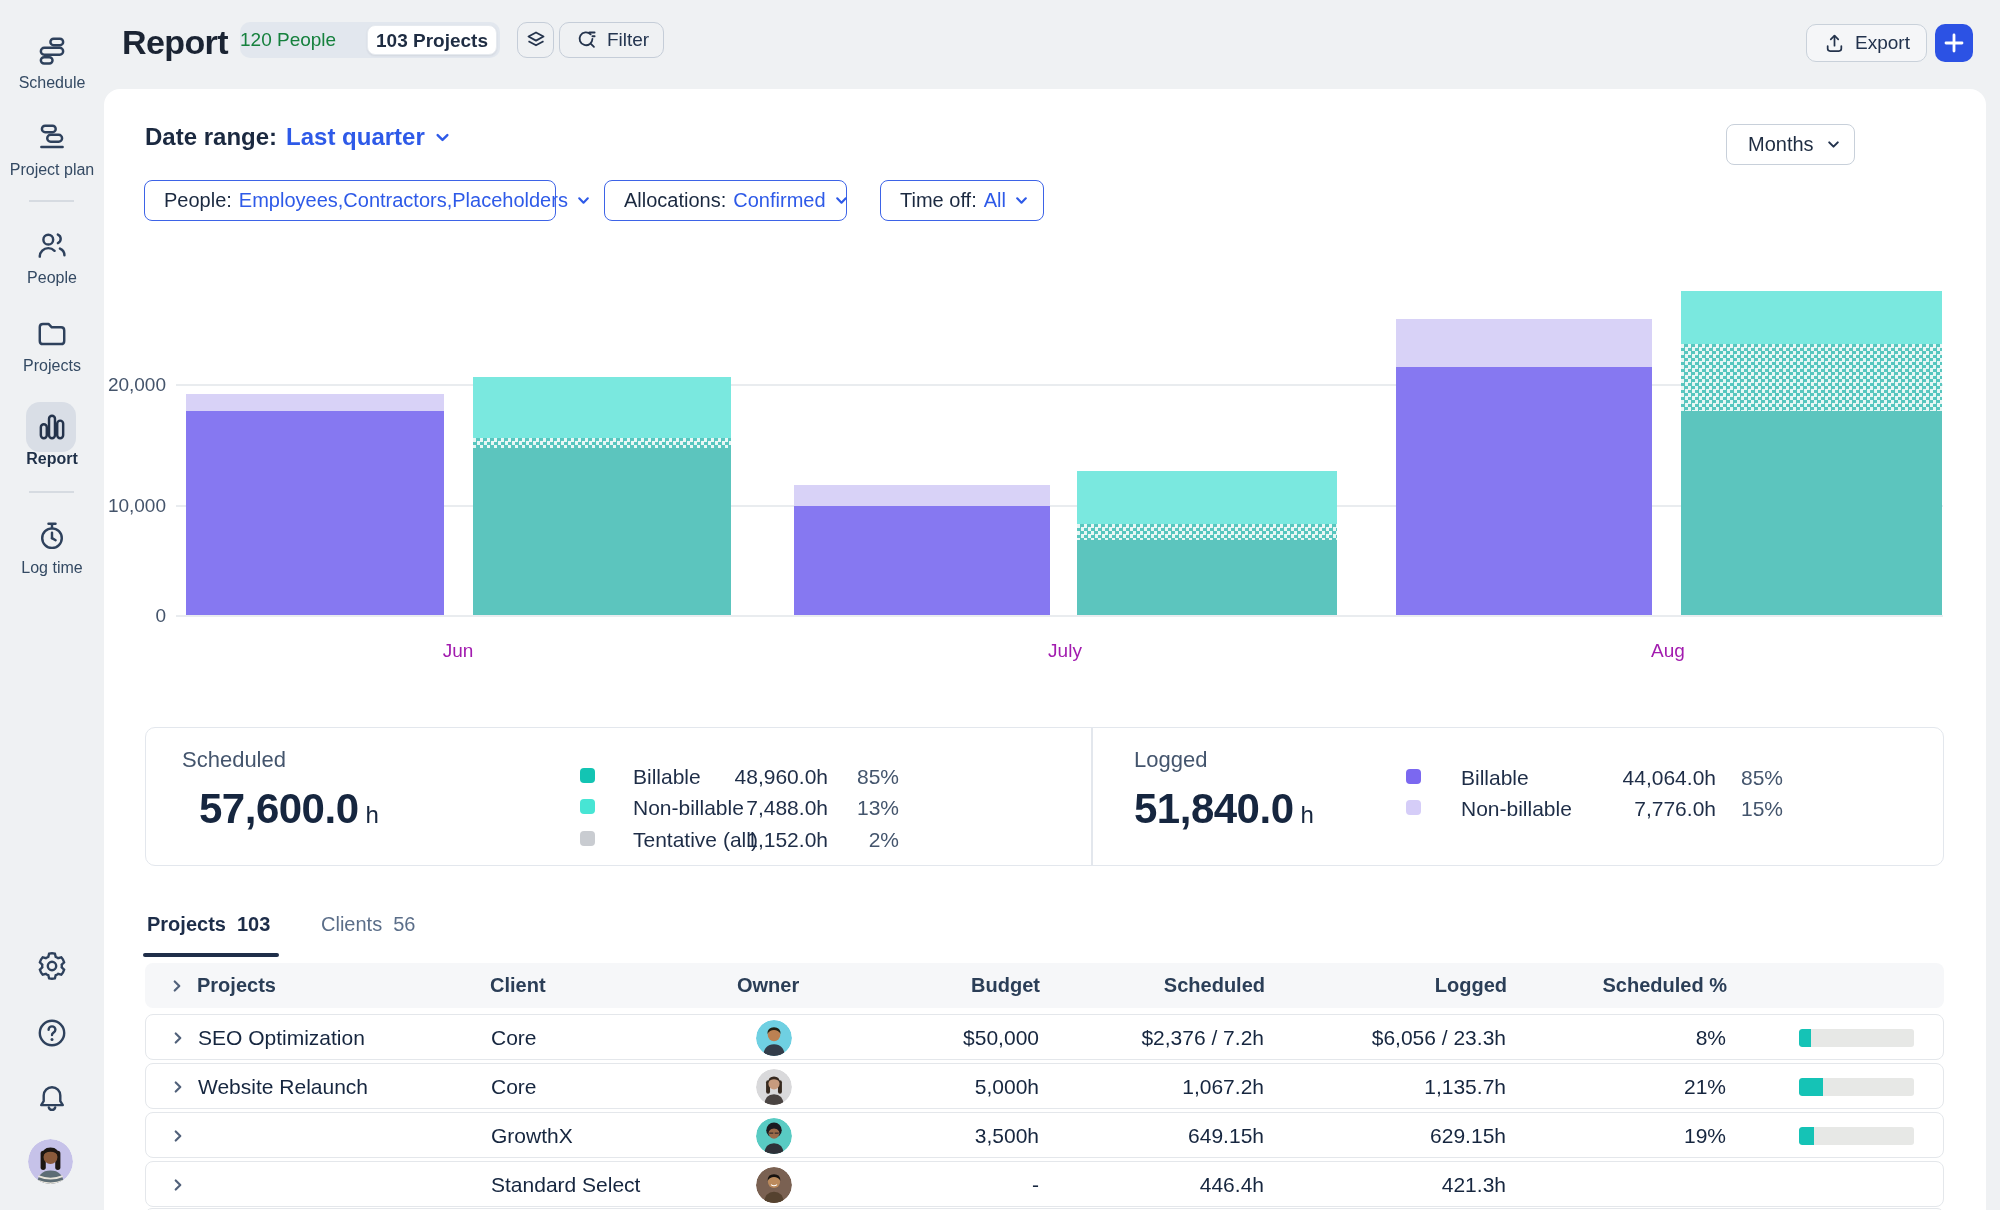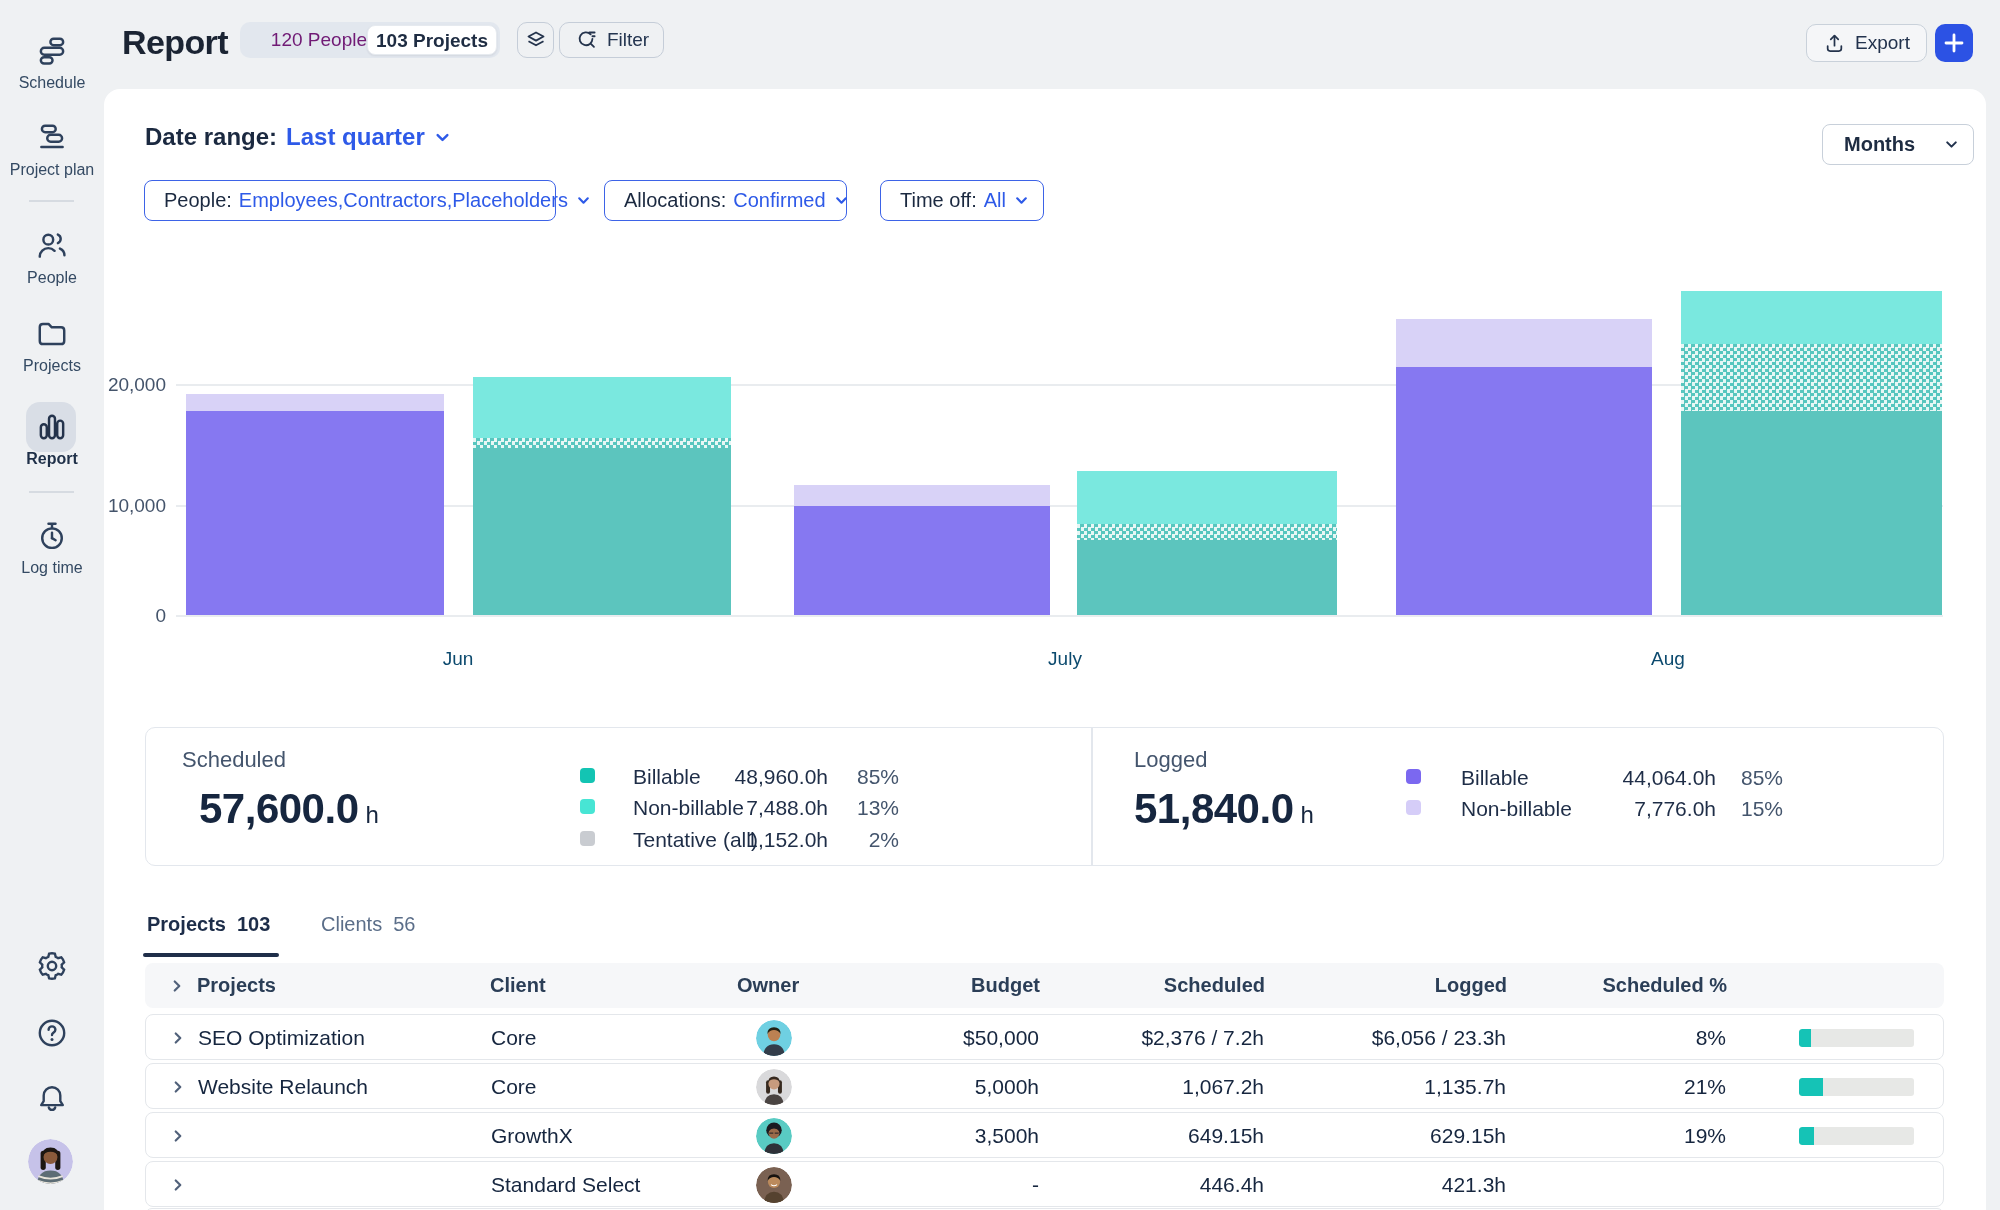--- a/index.html
+++ b/index.html
@@ -12,51 +12,51 @@
   .side-icon { display:block; margin:0 auto; }
   .side-label { display:block; font-size:16px; color:#344a63; margin-top:6px; }
   .side-active-bg { position:absolute; left:26px; top:402px; width:50px; height:50px; border-radius:14px; background:#d9dee6; }
   .side-divider { position:absolute; left:29px; width:45px; height:1.5px; background:#d6dbe1; }
   .side-bottom { position:absolute; left:0; width:104px; text-align:center; }
   .avatar-btn { position:absolute; left:28px; top:1139px; width:45px; height:45px; border-radius:50%; overflow:hidden; }
 
   
   .page-title { position:absolute; left:122px; top:23px; font-size:34px; font-weight:800; letter-spacing:-0.6px; color:#1b2433; }
   .segctrl { position:absolute; left:240px; top:22px; width:260px; height:36px; border-radius:10px; background:#e2e7ee; }
-  .segctrl .opt1 { position:absolute; left:0; top:0; width:127px; height:36px; line-height:36px; text-align:right; font-size:19px; color:#701a75; font-weight:500; }
+  .segctrl .opt1 { position:absolute; left:0; top:0; width:127px; height:36px; line-height:36px; text-align:left; font-size:19px; color:#15803d; font-weight:500; }
   .segctrl .thumb { position:absolute; left:127px; top:3px; width:130px; height:30px; line-height:30px; text-align:center; background:#ffffff; border:1px solid #e6eaef; border-radius:8px; box-shadow:0 1px 2px rgba(20,30,55,.08); font-size:19px; font-weight:600; color:#1e2c42; }
   .tool-btn { position:absolute; top:22px; height:36px; border:1.5px solid #c5cdd8; border-radius:10px; display:flex; align-items:center; justify-content:center; gap:9px; font-size:19px; font-weight:500; color:#243550; }
   .btn-layers { left:517px; width:37px; }
   .btn-filter { left:559px; width:105px; }
   .btn-export { position:absolute; left:1806px; top:24px; width:121px; height:38px; background:#f5f6f8; border:1.5px solid #c9d1da; border-radius:10px; display:flex; align-items:center; justify-content:center; gap:9px; font-size:19px; font-weight:500; color:#22324d; }
   .btn-plus { position:absolute; left:1935px; top:24px; width:38px; height:38px; border-radius:10px; background:#2C52E4; display:flex; align-items:center; justify-content:center; }
 
   
   .card { position:absolute; left:104px; top:89px; width:1882px; height:1121px; background:#ffffff; border-radius:16px 16px 0 0; }
 
   .date-row { position:absolute; left:145px; top:123px; font-size:24px; font-weight:700; color:#1b2940; display:flex; align-items:center; }
   .date-row .link { color:#2E5AE8; margin-left:9px; }
   .date-row svg { margin-left:9px; }
 
   .select { position:absolute; top:124px; height:41px; background:#fff; border:1.5px solid #c8d0da; border-radius:8px; display:flex; align-items:center; font-size:20px; font-weight:500; color:#1e2c42; padding:0 14px 0 21px; justify-content:space-between; }
   .sel-metric { left:1546px; width:262px; }
-  .sel-period { left:1822px; width:152px;font-weight:bold; }
+  .sel-period { left:1726px; width:129px; }
   .select svg { margin-left:12px; flex:none; }
 
   .pill { position:absolute; top:180px; height:41px; border:1.5px solid #3D63E7; border-radius:8px; display:flex; align-items:center; font-size:20px; color:#1b2940; padding:0 10px 0 19px; white-space:nowrap; }
   .pill .val { color:#2E5AE8; font-weight:500; margin-left:7px; white-space:pre; }
   .pill svg { margin-left:8px; }
   .pill-people { left:144px; width:412px; }
   .pill-alloc  { left:604px; width:243px; }
   .pill-timeoff{ left:880px; width:164px; }
 
   
   .grid { position:absolute; left:176px; width:1767px; height:1.5px; background:#e9ecef; }
   .ylab { position:absolute; left:40px; width:126px; text-align:right; font-size:19px; color:#44546b; }
-  .xlab { position:absolute; top:640px; width:140px; text-align:center; font-size:19px; color:#0c4a6e;margin-top:8px; }
+  .xlab { position:absolute; top:640px; width:140px; text-align:center; font-size:19px; color:#a21caf; }
   .bar { position:absolute; bottom:595px; width:258px; display:flex; flex-direction:column-reverse; }
   .seg { width:100%; }
   .seg-lb { background:#8678F1; }
   .seg-ln { background:#D8D2F7; }
   .seg-sb { background:#5CC5BE; }
   .seg-sn { background:#7AE8DF; }
   .seg-st { background-color:#e7f7f5;
             background-image:conic-gradient(#58c6bf 90deg, transparent 90deg 180deg, #58c6bf 180deg 270deg, transparent 270deg);
             background-size:7px 7px; }
 

